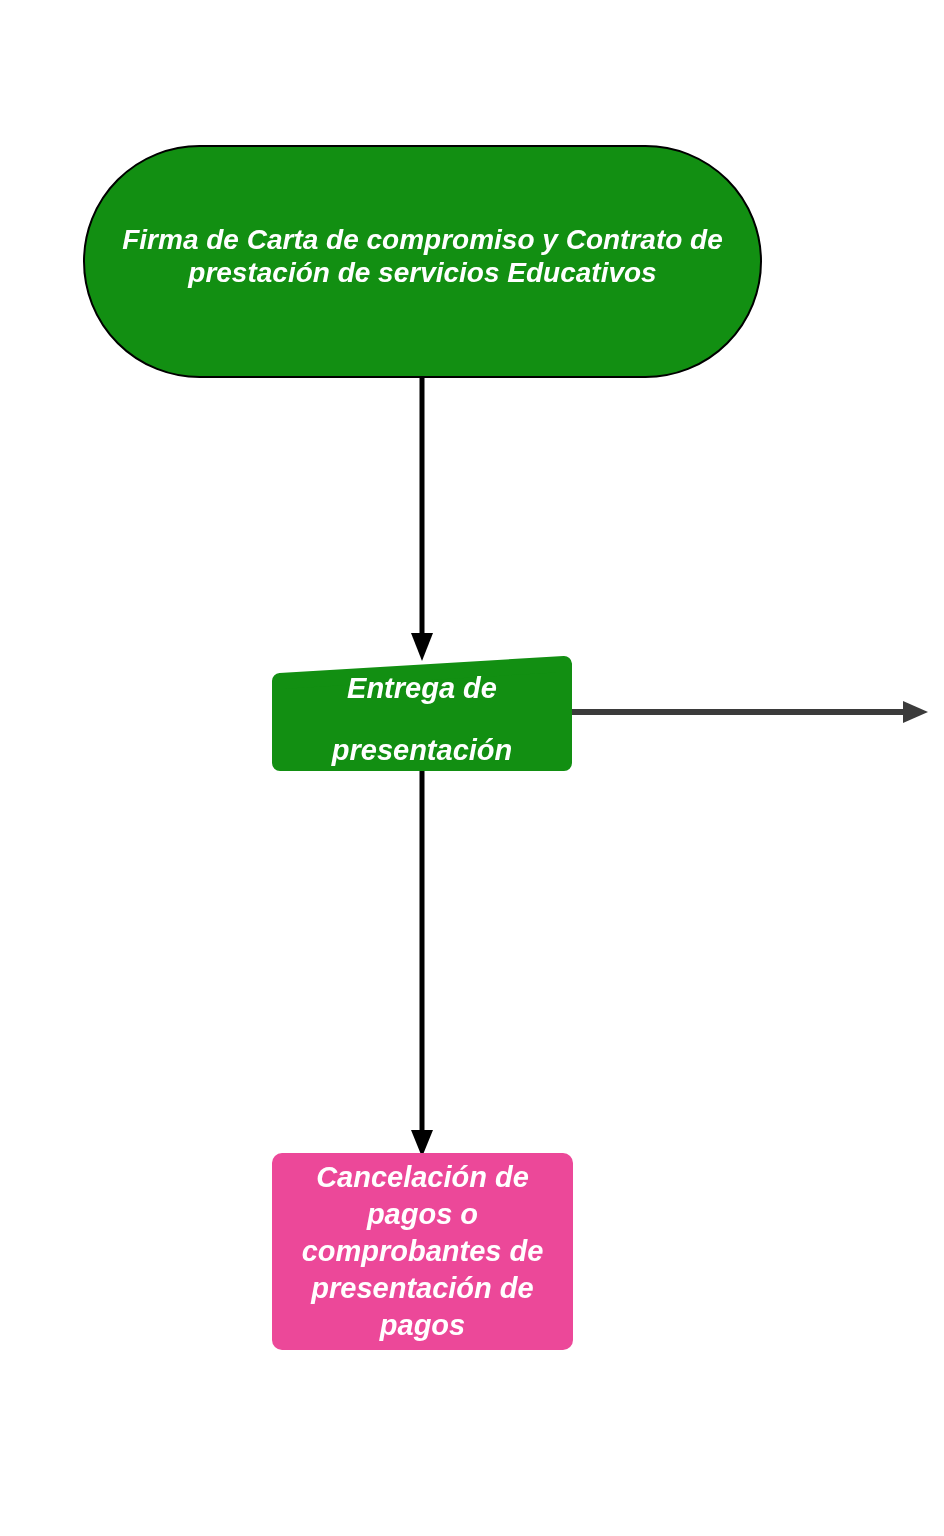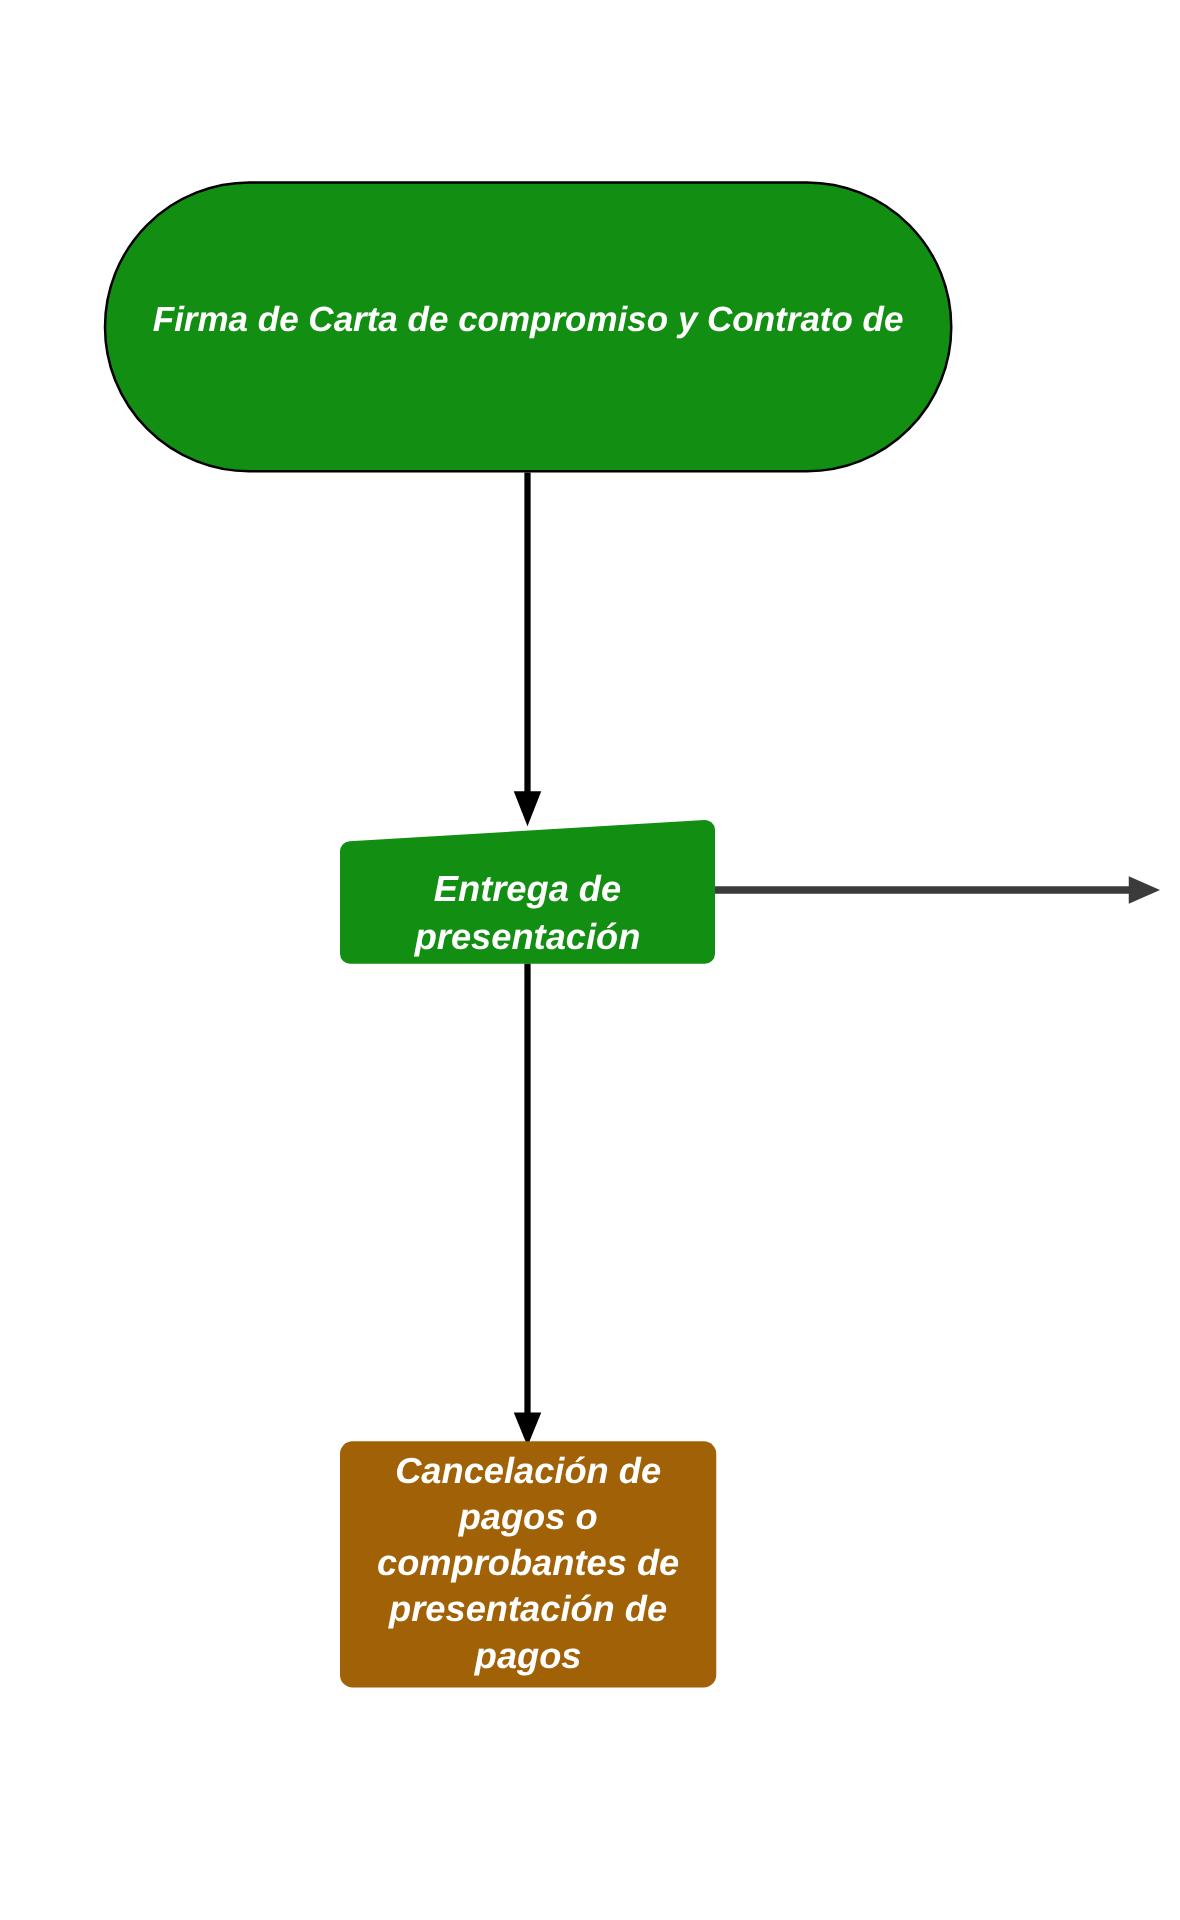--- a/index.html
+++ b/index.html
@@ -42,31 +42,31 @@
   
   .node-card-label {
     position: absolute;
     left: 272px;
     top: 669px;
     width: 300px;
     height: 100px;
     display: flex;
     flex-direction: column;
     align-items: center;
-    justify-content: flex-end;
+    justify-content: space-between;
   }
   
   .node-rect {
     position: absolute;
     left: 272px;
     top: 1153px;
     width: 301px;
     height: 197px;
     box-sizing: border-box;
-    background: #a16207;
+    background: #ec4899;
     border-radius: 10px;
     display: flex;
     flex-direction: column;
     align-items: center;
     justify-content: center;
   }
   .label-line {
     color: #ffffff;
     font-weight: bold;
     font-style: italic;
@@ -105,20 +105,21 @@
     </g>
 
     <g>
       <line x1="422" y1="771" x2="422" y2="1133" stroke-width="5" stroke="#000000"></line>
       <polygon points="411,1130 433,1130 422,1157" fill="#000000"></polygon>
     </g>
   </svg>
 
   <div class="node-terminator t-stadium">
     <div class="label-line">Firma de Carta de compromiso y Contrato de</div>
+    <div class="label-line">prestación de servicios Educativos</div>
   </div>
 
   <div class="node-card-label t-card">
     <div class="label-line">Entrega de</div>
     <div class="label-line">presentación</div>
   </div>
 
   <div class="node-rect t-rect">
     <div class="label-line">Cancelación de</div>
     <div class="label-line">pagos o</div>

